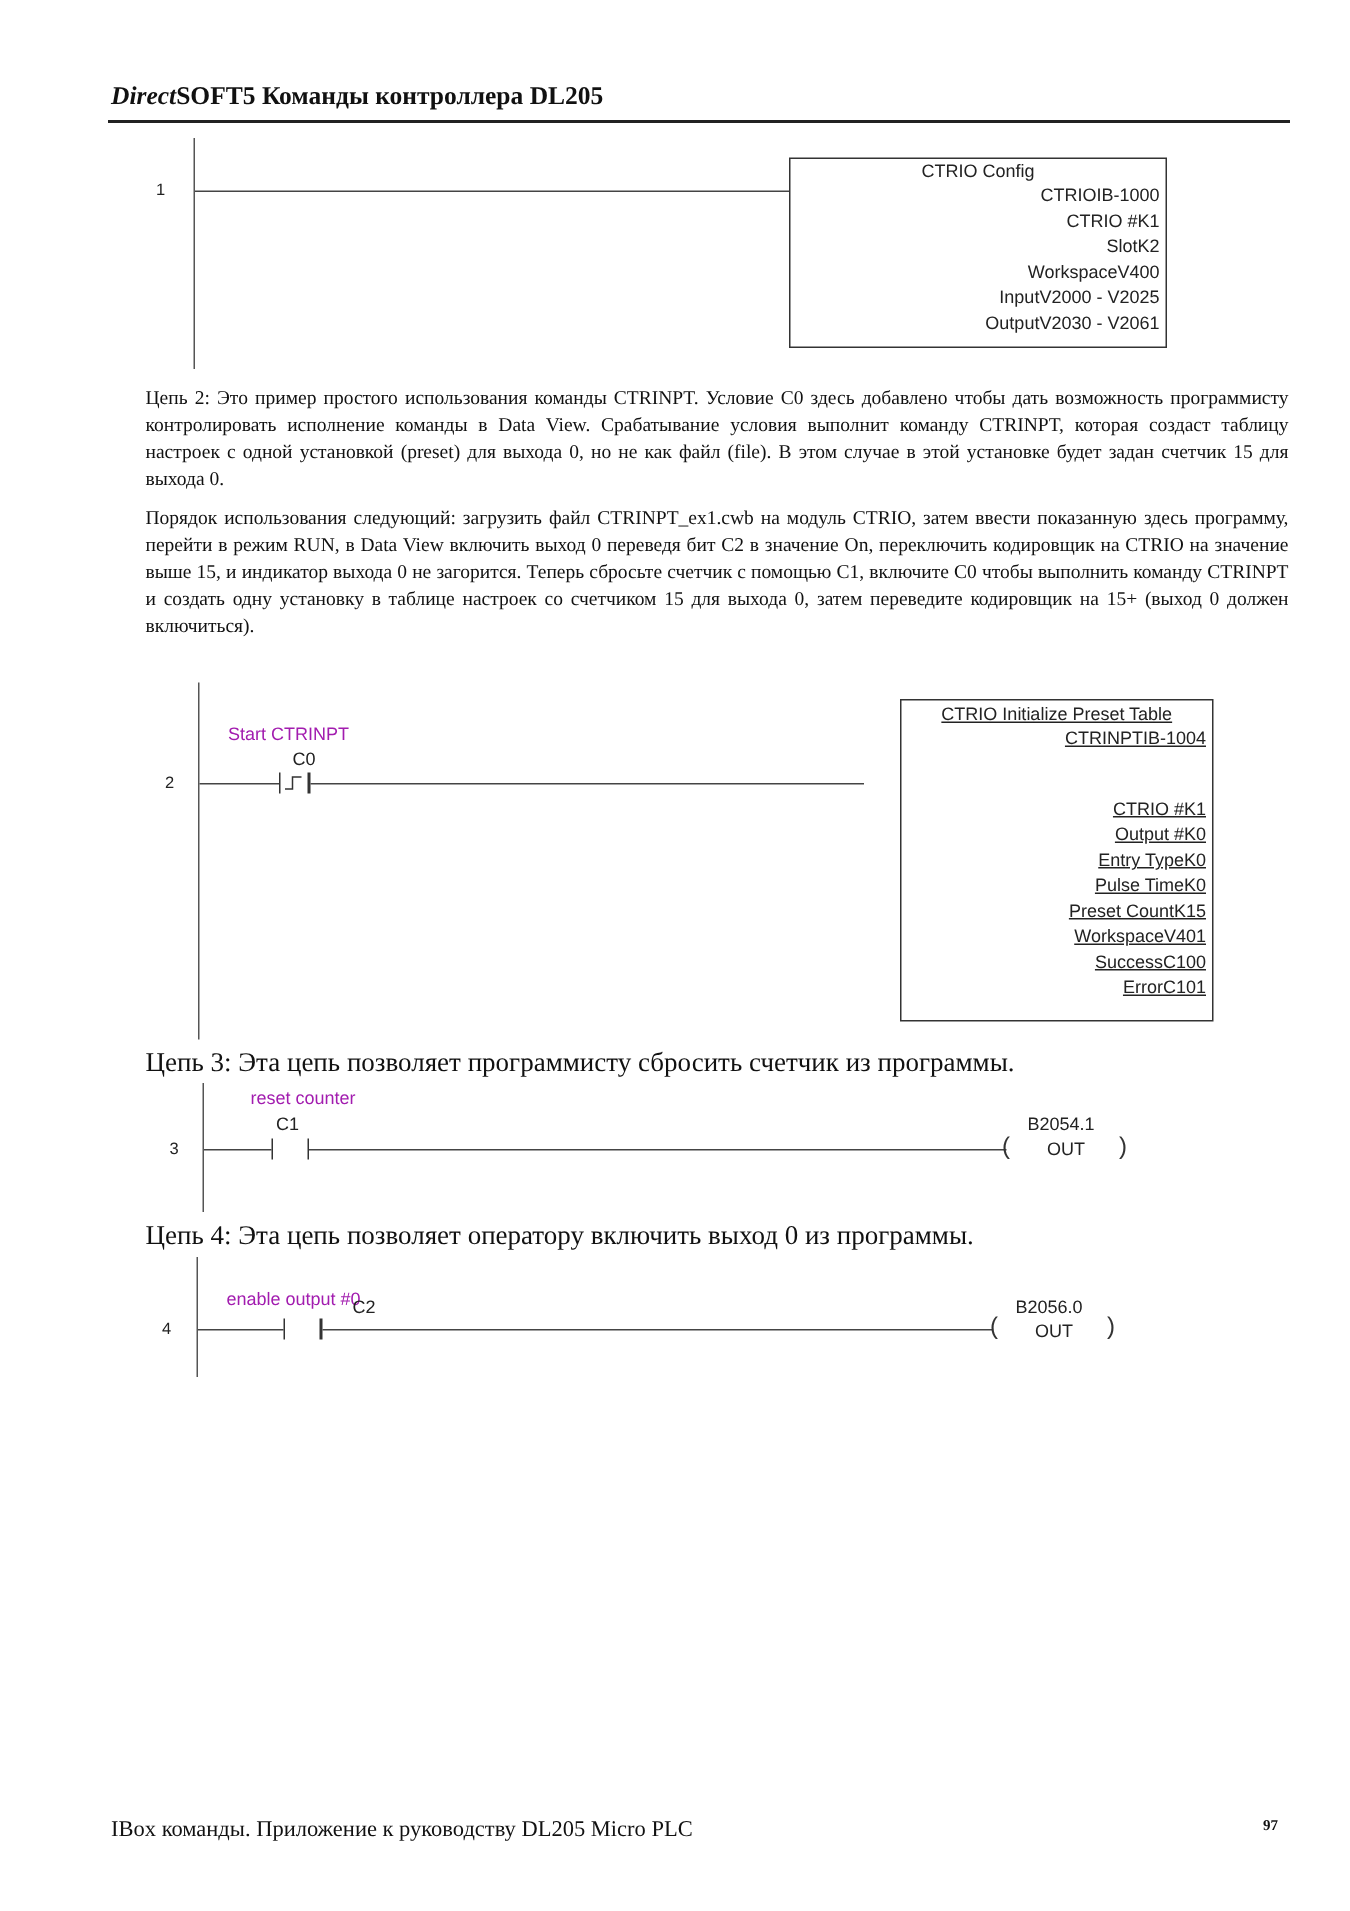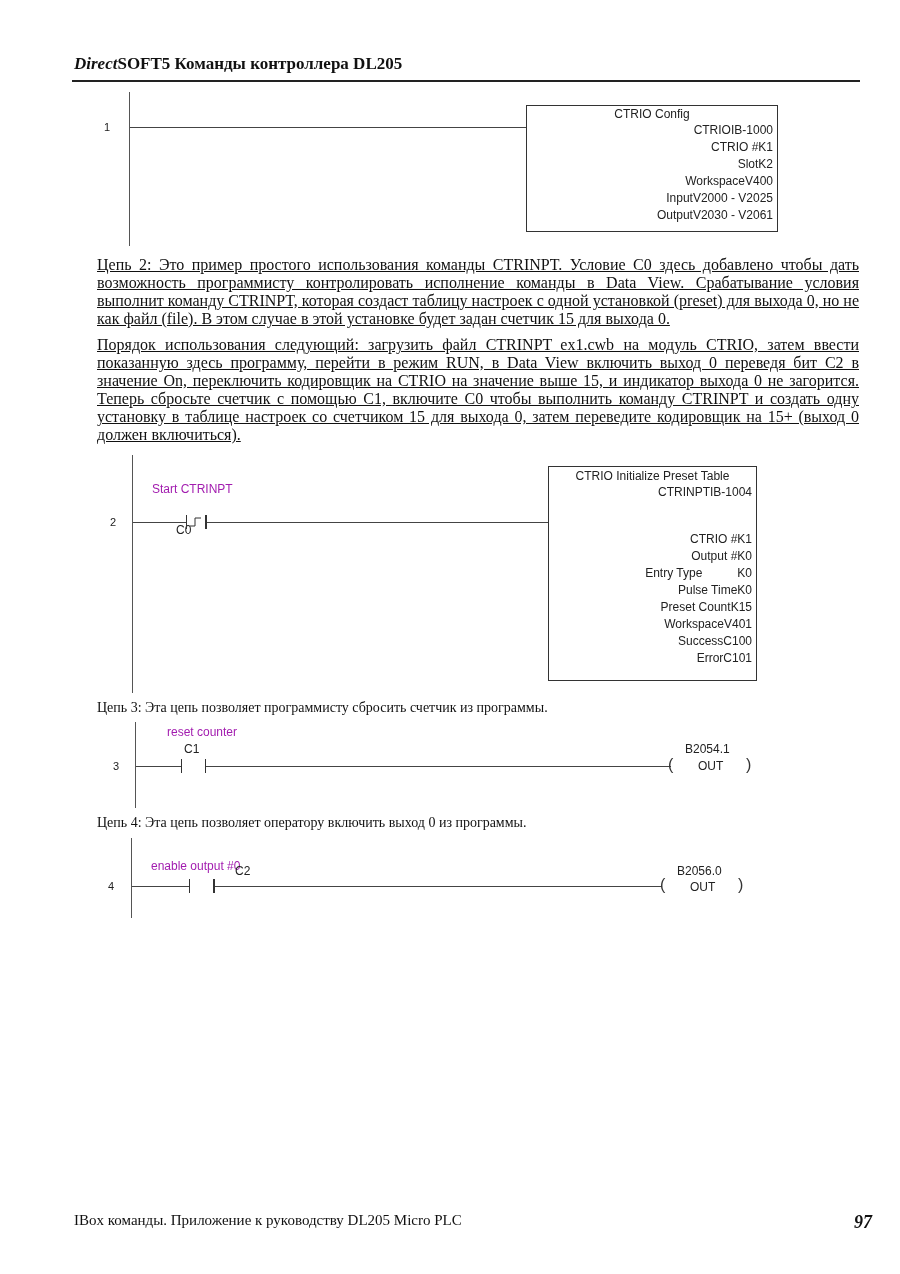--- a/index.html
+++ b/index.html
@@ -10,30 +10,30 @@
   .rail { position:absolute; width:1px; background:#555; }
   .wire { position:absolute; height:1px; background:#444; }
   .rung-num { position:absolute; font-size:11px; color:#222; font-family:"Liberation Sans", sans-serif; }
 
   .ibox { position:absolute; border:1px solid #333; background:#fff; font-size:12px; color:#222; font-family:"Liberation Sans", sans-serif; }
   .ibox .ttl { text-align:center; line-height:16px; }
   .ibox .row { display:flex; justify-content:flex-end; line-height:17px; padding-right:4px; }
   .ibox .row.in { padding-left:16px; }
   .ibox .row.top { padding-left:2px; }
 
-  .para { position:absolute; left:97px; width:762px; font-size:16px; line-height:18px; text-align:justify;text-decoration:underline; }
-  .caption { position:absolute; left:97px; font-size:14px; line-height:18px; }
+  .para { position:absolute; left:97px; width:762px; font-size:13px; line-height:18px; text-align:justify; }
+  .caption { position:absolute; left:97px; font-size:18px; line-height:18px; }
 
   .comment { position:absolute; font-size:12px; color:#a21caf; font-family:"Liberation Sans", sans-serif; }
   .addr { position:absolute; font-size:12px; color:#222; font-family:"Liberation Sans", sans-serif; }
   .bar { position:absolute; width:1px; background:#333; }
   .paren { position:absolute; font-size:16px; color:#333; font-family:"Liberation Sans", sans-serif; }
 
   .footer-left { position:absolute; left:74px; top:1212px; font-size:15px; }
-  .footer-right { position:absolute; right:28px; top:1212px; font-size:18px; font-weight:bold;font-style:italic; }
+  .footer-right { position:absolute; right:48px; top:1212px; font-size:10px; font-weight:bold; }
 </style>
 </head>
 <body>
 
 <div class="header-title"><i>Direct</i><span>SOFT5 Команды контроллера DL205</span></div>
 <div class="header-rule"></div>
 
 <div>
   <div class="rail" style="left:129px; top:92px; height:154px;"></div>
   <span class="rung-num" style="left:104px; top:121px;">1</span>
@@ -67,46 +67,46 @@
   </div>
 </div>
 
 <div class="para" style="top:256px;">Цепь 2: Это пример простого использования команды CTRINPT. Условие C0 здесь добавлено чтобы дать возможность программисту контролировать исполнение команды в Data View. Срабатывание условия выполнит команду CTRINPT, которая создаст таблицу настроек с одной установкой (preset) для выхода 0, но не как файл (file). В этом случае в этой установке будет задан счетчик 15 для выхода 0.</div>
 <div class="para" style="top:336px;">Порядок использования следующий: загрузить файл CTRINPT_ex1.cwb на модуль CTRIO, затем ввести показанную здесь программу, перейти в режим RUN, в Data View включить выход 0 переведя бит C2 в значение On, переключить кодировщик на CTRIO на значение выше 15, и индикатор выхода 0 не загорится. Теперь сбросьте счетчик с помощью C1, включите C0 чтобы выполнить команду CTRINPT и создать одну установку в таблице настроек со счетчиком 15 для выхода 0, затем переведите кодировщик на 15+ (выход 0 должен включиться).</div>
 
 <div>
   <div class="rail" style="left:132px; top:455px; height:238px;"></div>
   <span class="rung-num" style="left:110px; top:516px;">2</span>
   <span class="comment" style="left:152px; top:482px;">Start CTRINPT</span>
-  <span class="addr" style="left:176px; top:499px;margin-top:24px;">C0</span>
+  <span class="addr" style="left:195px; top:499px;">C0</span>
   <div class="wire" style="left:133px; top:522px; width:53px;"></div>
   <div>
     <div class="bar" style="left:186px; top:515px; height:14px;"></div>
     <svg style="position:absolute; left:189px; top:515px;" width="14" height="14" viewBox="0 0 14 14">
         <polyline points="1,11 6,11 6,3 12,3" fill="none" stroke="#333" stroke-width="1"></polyline>
       </svg>
     <div class="bar" style="left:205px; top:515px; height:14px; width:2px;"></div>
   </div>
   <div class="wire" style="left:207px; top:522px; width:369px;"></div>
-  <div class="ibox" style="left:548px; top:466px; width:207px; height:213px;">
+  <div class="ibox" style="left:600px; top:466px; width:207px; height:213px;text-decoration:underline;">
     <div class="ttl" style="margin-top:1px;">CTRIO Initialize Preset Table</div>
     <div class="row top">
       <span>CTRINPT</span>
       <span>IB-1004</span>
     </div>
     <div style="height:30px;"></div>
     <div class="row in" style="padding-left:13px;">
         <span>CTRIO #</span>
         <span>K1</span>
       </div>
     <div class="row in" style="padding-left:13px;">
         <span>Output #</span>
         <span>K0</span>
       </div>
-    <div class="row in" style="padding-left:13px;gap:35px;">
+    <div class="row in" style="padding-left:13px;">
         <span>Entry Type</span>
         <span>K0</span>
       </div>
     <div class="row in" style="padding-left:13px;">
         <span>Pulse Time</span>
         <span>K0</span>
       </div>
     <div class="row in" style="padding-left:13px;">
         <span>Preset Count</span>
         <span>K15</span>

